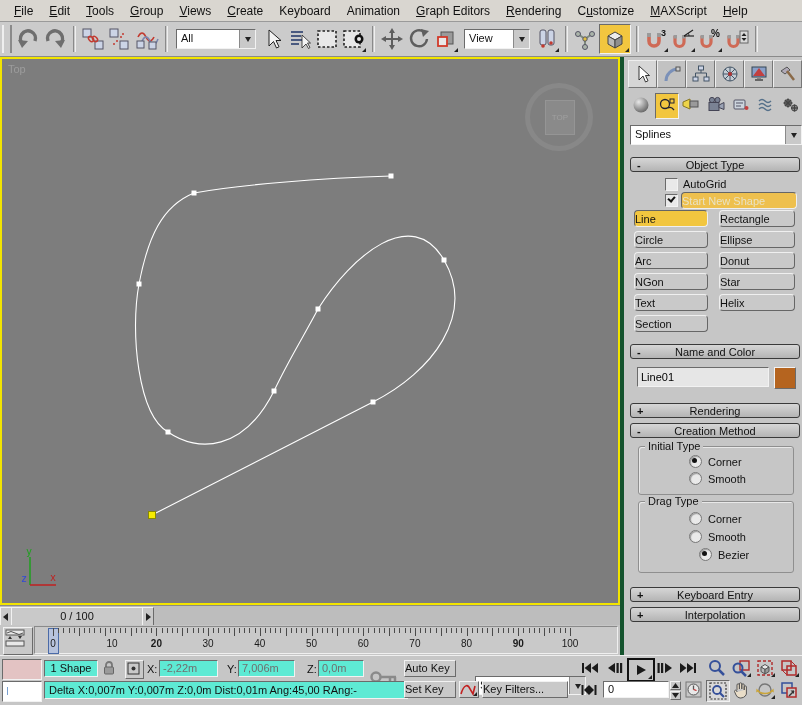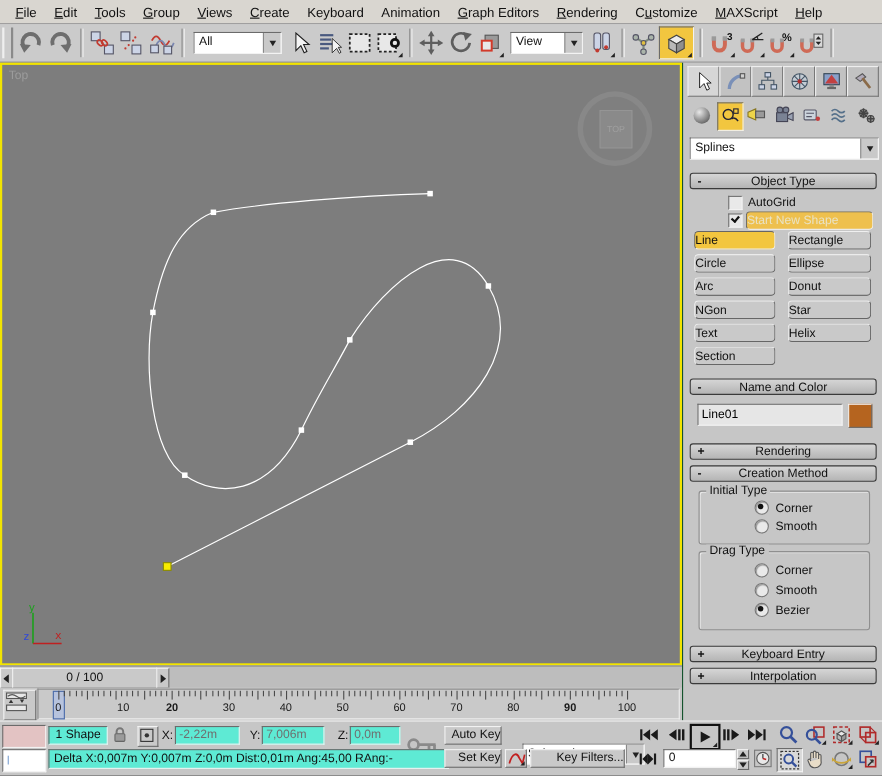--- a/index.html
+++ b/index.html
@@ -20,21 +20,21 @@
   .combo{display:flex;align-items:stretch;height:18px;background:#fff;border:1px solid;border-color:#6b6b6b #f2f2f2 #f2f2f2 #6b6b6b;flex:none;margin:0 4px;}
   .combo .ctext{flex:1;padding:2px 4px 0 4px;background:#fff;font-size:11px;white-space:nowrap;overflow:hidden;}
   .combo .cbtn{width:15px;background:#c9c9c9;border-left:1px solid #8a8a8a;display:flex;align-items:center;justify-content:center;}
   .darr{width:0;height:0;border:3px solid transparent;border-top:5px solid #222;margin-top:4px;}
   
   #viewport{position:absolute;left:0;top:57px;width:620px;height:548px;box-sizing:border-box;border:2px solid #f2e400;background:#7d7d7d;}
   #vplabel{position:absolute;left:6px;top:4px;color:#9c9c9c;font-size:11px;}
   #viewcube{position:absolute;left:523px;top:24px;width:58px;height:58px;border-radius:50%;border:5px solid rgba(255,255,255,0.07);background:rgba(255,255,255,0.02);}
   #viewcube .vcsq{position:absolute;left:15px;top:12px;width:28px;height:33px;background:rgba(255,255,255,0.09);border:1px solid rgba(255,255,255,0.10);display:flex;align-items:center;justify-content:center;color:rgba(255,255,255,0.18);font-size:8px;}
   
-  #panel{position:absolute;left:620px;top:57px;width:182px;height:598px;background:#c6c6c6;border-left:1px solid #14532d;box-sizing:border-box;}
+  #panel{position:absolute;left:620px;top:57px;width:182px;height:598px;background:#c6c6c6;border-left:4px solid #14532d;box-sizing:border-box;}
   .ptab{position:absolute;top:3px;width:27px;height:26px;background:#c2c2c2;border:1px solid;border-color:#eee #777 #777 #eee;display:flex;align-items:center;justify-content:center;}
   .ptab.active{background:#d6d6d6;}
   .pcat{position:absolute;top:36px;width:22px;height:24px;display:flex;align-items:center;justify-content:center;}
   .pcat.active{background:#f2c63f;border:1px solid;border-color:#6b6b6b #f2f2f2 #f2f2f2 #6b6b6b;}
   .rollhdr{position:absolute;left:6px;width:170px;height:15px;background:linear-gradient(#d6d6d6,#b4b4b4);border:1px solid #3a3a3a;border-radius:3px;text-align:center;line-height:15px;font-size:11px;box-sizing:border-box;}
   .rollhdr .sign{position:absolute;left:6px;top:0;font-weight:bold;}
   .pbtn{height:17px;line-height:16px;text-align:left;background:#c9c9c9;border:1px solid;border-color:#efefef #666 #666 #efefef;border-radius:4px;box-sizing:border-box;}
   .pbtn.active{background:#f2c63f;border-color:#666 #efefef #efefef #666;}
   #ot-grid{position:absolute;left:10px;top:153px;width:163px;display:grid;grid-template-columns:74px 76px;column-gap:11px;row-gap:4px;}
   .checkbox{width:11px;height:11px;background:#e9e9e9;border:1px solid;border-color:#6b6b6b #f2f2f2 #f2f2f2 #6b6b6b;position:relative;}
@@ -52,21 +52,21 @@
   #minicurve{position:absolute;left:3px;top:2px;width:28px;height:26px;}
   #ruler{position:absolute;left:34px;top:1px;width:584px;height:28px;background:#c9c9c9;border:1px solid;border-color:#8a8a8a #efefef #efefef #8a8a8a;box-sizing:border-box;}
   .tick{position:absolute;top:1px;width:1px;height:5px;background:#4a4a4a;}
   .tick.major{height:8px;}
   .tnum{position:absolute;top:11px;transform:translateX(-50%);font-size:10px;color:#1a1a1a;}
   #frame-ind{position:absolute;left:13px;top:1px;width:9px;height:24px;background:#b7c3dd;border:1px solid #4b6ba8;}
   
   #statusbar{position:absolute;left:0;top:655px;width:802px;height:50px;background:#c6c6c6;border-top:1px solid #efefef;}
   .stext{position:absolute;font-size:11px;}
   .sfield{position:absolute;background:#5eead4;border:1px solid;border-color:#6b6b6b #f2f2f2 #f2f2f2 #6b6b6b;box-sizing:border-box;font-size:11px;overflow:hidden;white-space:nowrap;}
-  .sbtn{position:absolute;text-align:right;font-size:11px;box-sizing:border-box;}
+  .sbtn{position:absolute;text-align:left;font-size:11px;box-sizing:border-box;}
   .navbtn{position:absolute;width:22px;height:20px;display:flex;align-items:center;justify-content:center;}
   .navbtn.pressed{background:#d9d9d9;border:1px solid;border-color:#6b6b6b #f2f2f2 #f2f2f2 #6b6b6b;}
   .pb{position:absolute;width:22px;height:18px;display:flex;align-items:center;justify-content:center;}
   input.nameinput{position:absolute;box-sizing:border-box;background:#e6e6e6;border:1px solid;border-color:#6b6b6b #f2f2f2 #f2f2f2 #6b6b6b;font-family:"Liberation Sans",sans-serif;font-size:11px;padding:1px 3px;}
 </style>
 </head>
 <body>
 
 <div id="app">
 
@@ -439,21 +439,21 @@
     <div class="group" style="left:14px;top:444px;width:154px;height:70px">
       <span class="grouplabel">Drag Type</span>
       <div class="radiorow" style="left:50px;top:10px">
           <span class="radio"></span>
           <span>Corner</span>
         </div>
       <div class="radiorow" style="left:50px;top:28px">
           <span class="radio"></span>
           <span>Smooth</span>
         </div>
-      <div class="radiorow" style="left:50px;top:46px">
+      <div class="radiorow" style="left:60px;top:46px">
           <span class="radio on"></span>
           <span>Bezier</span>
         </div>
     </div>
 
     <div class="rollhdr" style="top:530px"><span class="sign">+</span><span>Keyboard Entry</span></div>
     <div class="rollhdr" style="top:550px"><span class="sign">+</span><span>Interpolation</span></div>
   </div>
 
   <div id="timeslider">

